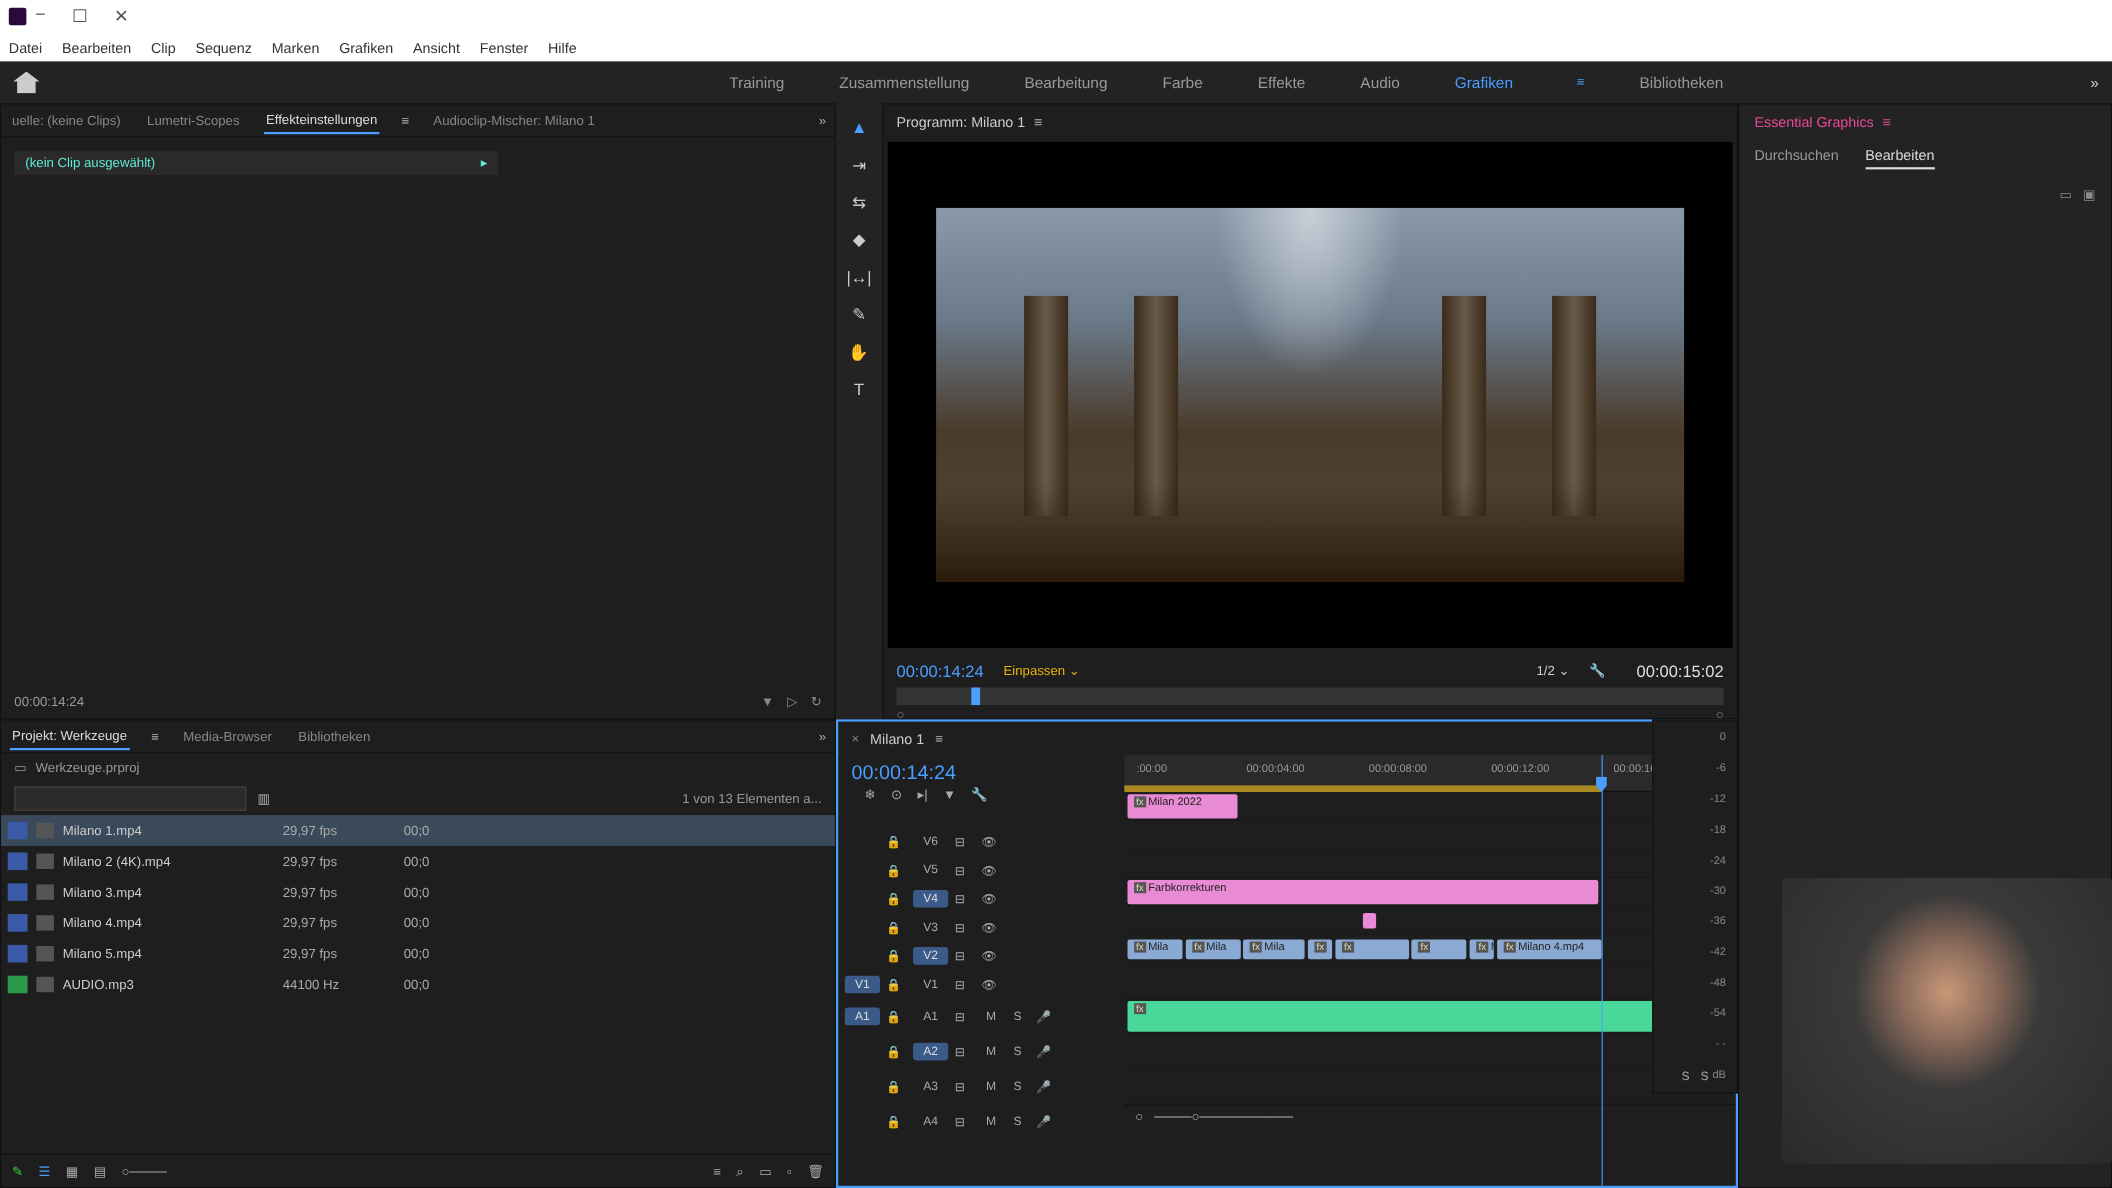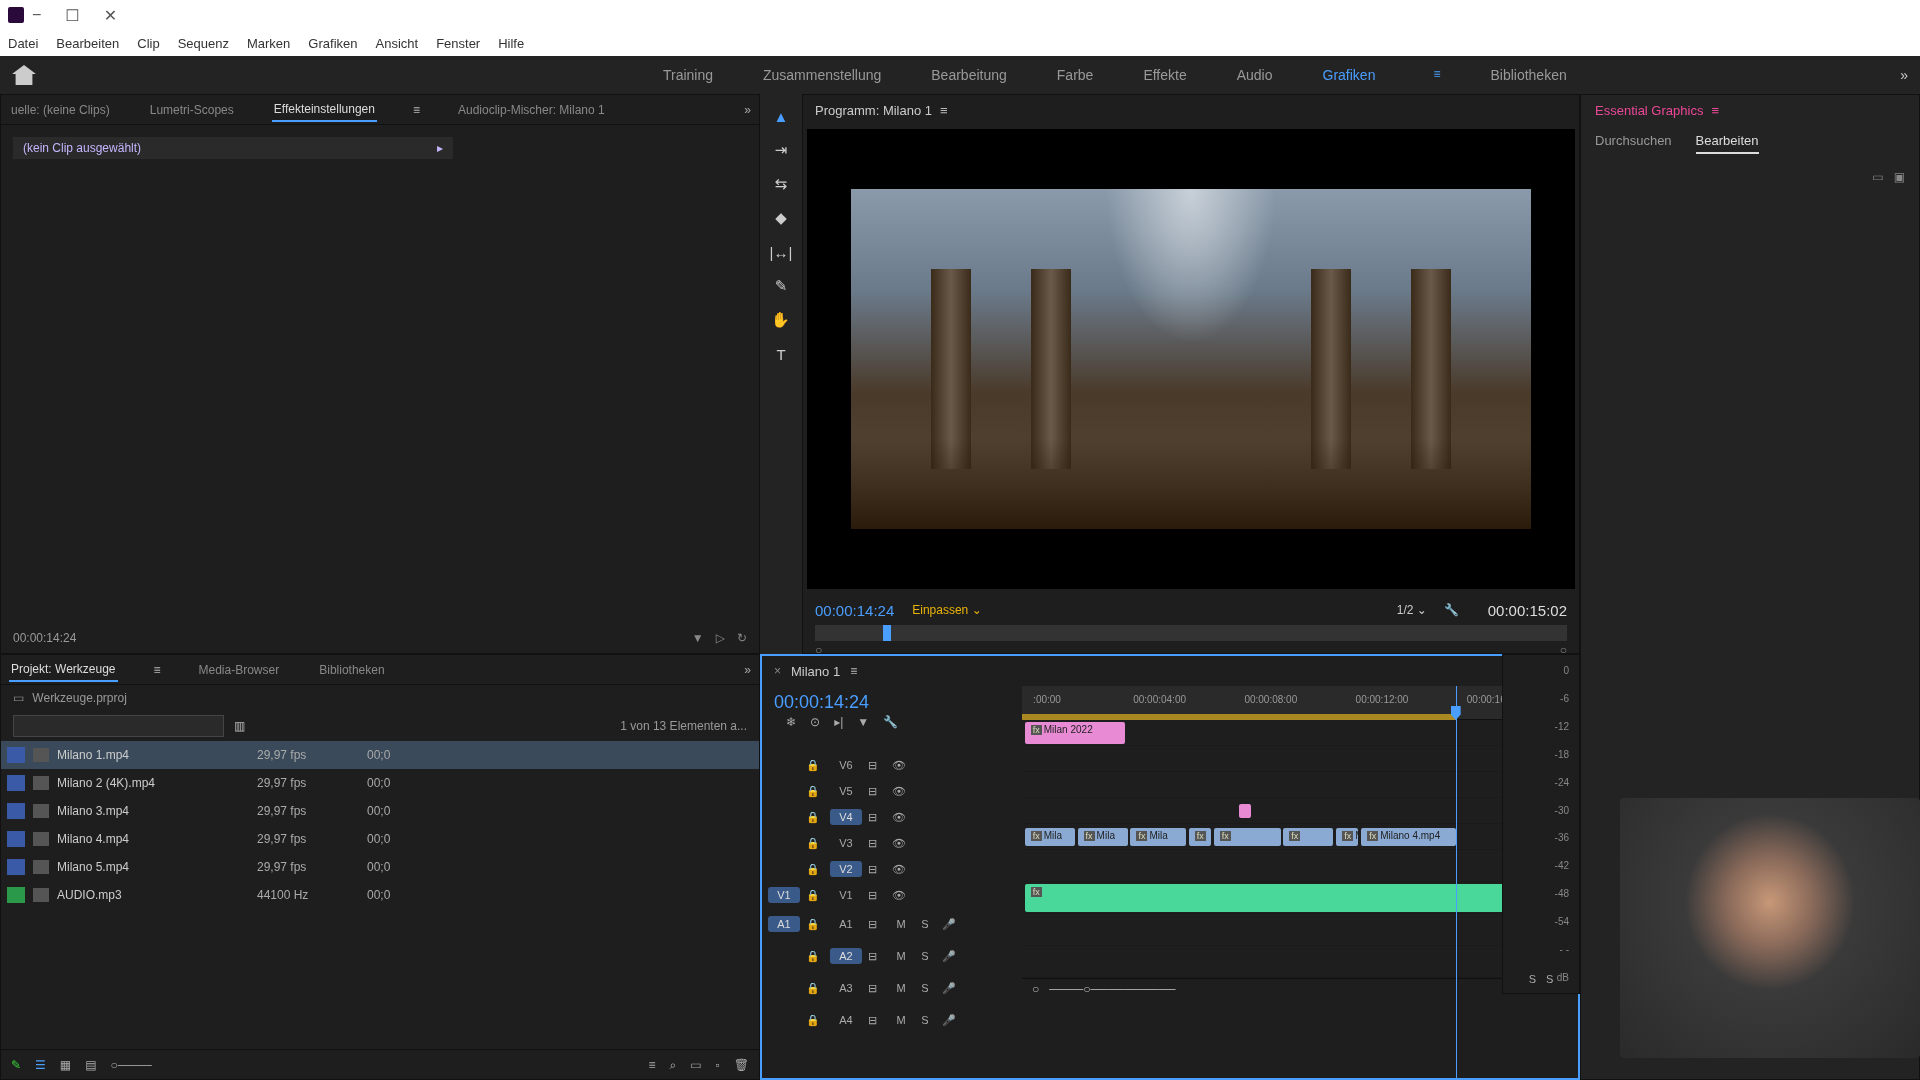--- a/index.html
+++ b/index.html
@@ -14,26 +14,26 @@
 .workspace-bar{height:38px;background:#232323;display:flex;align-items:center;padding:0 12px}
 .home-icon{width:24px;height:20px;background:#ccc;clip-path:polygon(50% 0,100% 45%,85% 45%,85% 100%,15% 100%,15% 45%,0 45%);margin-right:auto;cursor:pointer}
 .workspaces{display:flex;gap:50px;margin:0 auto}
 .ws-item{color:#999;cursor:pointer;font-size:14px}
 .ws-item.active{color:#4a9eff}
 .ws-menu{margin-left:8px;color:#4a9eff}
 .overflow-btn{color:#ccc;font-size:14px;margin-left:20px}
 .main-layout{display:flex;height:calc(100% - 94px)}
 .left-col{width:760px;display:flex;flex-direction:column}
 .source-panel{height:560px;background:#1e1e1e;border:1px solid #111;display:flex;flex-direction:column}
-.panel-tabs{height:30px;display:flex;align-items:center;padding:0 8px;gap:36px;border-bottom:1px solid #111;font-size:12px}
+.panel-tabs{height:30px;display:flex;align-items:center;padding:0 8px;gap:20px;border-bottom:1px solid #111;font-size:12px}
 .panel-tab{color:#888;cursor:pointer;padding:4px 2px}
 .panel-tab.active{color:#ddd;border-bottom:2px solid #4a9eff}
 .tab-arrow{margin-left:auto;color:#aaa;cursor:pointer}
 .source-body{flex:1;padding:12px;position:relative}
-.no-clip{background:#2a2a2a;padding:4px 10px;font-size:12px;color:#c4b5fd;display:flex;justify-content:space-between;width:440px;align-items:center}
+.no-clip{background:#2a2a2a;padding:4px 10px;font-size:12px;color:#5eead4;display:flex;justify-content:space-between;width:440px;align-items:center}
 .source-tc{position:absolute;bottom:8px;left:12px;color:#999;font-size:12px}
 .source-ctrls{position:absolute;bottom:8px;right:12px;display:flex;gap:12px;color:#888}
 .project-panel{flex:1;background:#1e1e1e;border:1px solid #111;display:flex;flex-direction:column}
 .proj-subtitle{padding:6px 12px;font-size:12px;color:#999;display:flex;align-items:center;gap:8px}
 .search-row{display:flex;align-items:center;padding:4px 12px;gap:10px}
 .search-input{flex:0 0 240px;background:#2a2a2a;border:1px solid #444;height:22px;padding:0 24px 0 8px;color:#ccc;position:relative}
 .search-wrap{position:relative}
 .search-ic{position:absolute;left:6px;top:4px;color:#888}
 .item-count{color:#999;font-size:12px;margin-left:auto}
 .proj-table{flex:1;overflow:hidden}
@@ -442,20 +442,23 @@
           <div class="playhead" style="left:78%">
               <div class="playhead-top"></div>
             </div>
           <div class="tracks-area">
             <div class="track-lane">
               <div class="clip pink" style="left:0.5%;width:18%"><span class="fx">fx</span><span>Milan 2022</span></div>
             </div>
             <div class="track-lane"></div>
             <div class="track-lane"></div>
             <div class="track-lane">
+              <div class="clip pink" style="left:0.5%;width:77%"><span class="fx">fx</span><span>Farbkorrekturen</span></div>
+            </div>
+            <div class="track-lane">
               <div class="clip" style="left:39%;width:1%;background:#e88ad4;height:14px;top:6px"></div>
             </div>
             <div class="track-lane">
               <div class="clip video" style="left:0.5%;width:9%"><span class="fx">fx</span><span>Mila</span></div>
               <div class="clip video" style="left:10%;width:9%"><span class="fx">fx</span><span>Mila</span></div>
               <div class="clip video" style="left:19.5%;width:10%"><span class="fx">fx</span><span>Mila</span></div>
               <div class="clip video" style="left:30%;width:4%"><span class="fx">fx</span></div>
               <div class="clip video" style="left:34.5%;width:12%"><span class="fx">fx</span></div>
               <div class="clip video" style="left:47%;width:9%"><span class="fx">fx</span></div>
               <div class="clip video" style="left:56.5%;width:4%"><span class="fx">fx</span><span>Mil</span></div>

